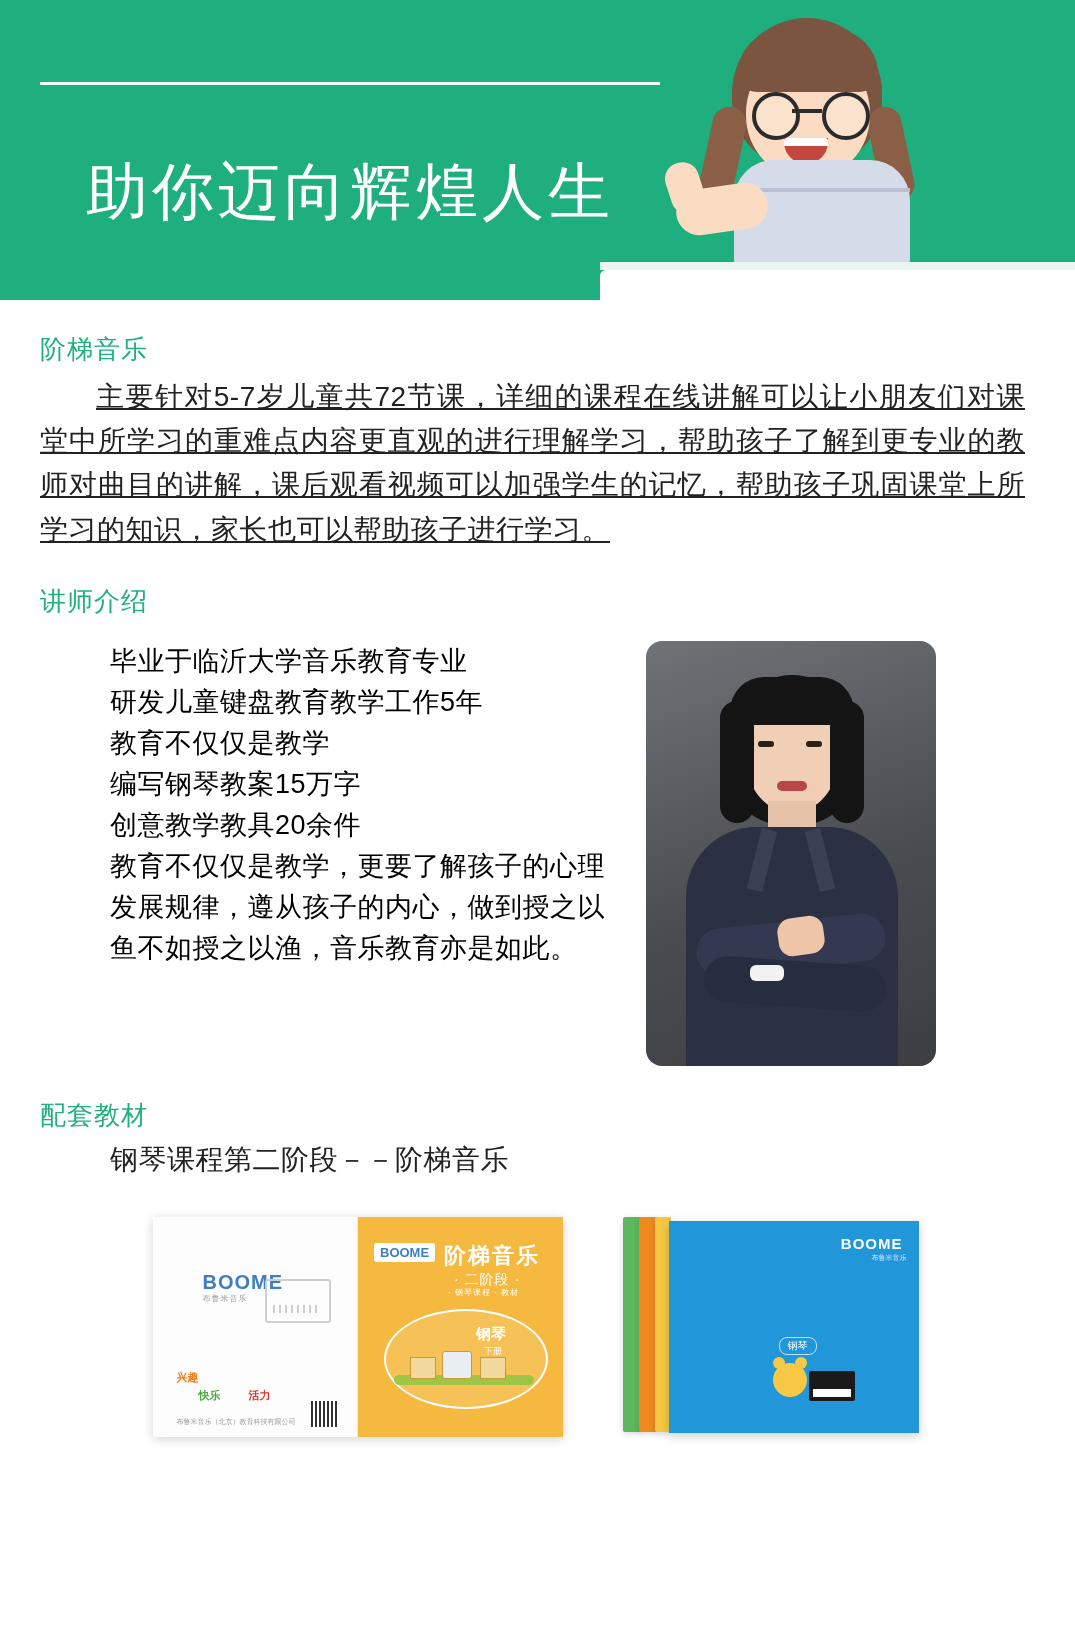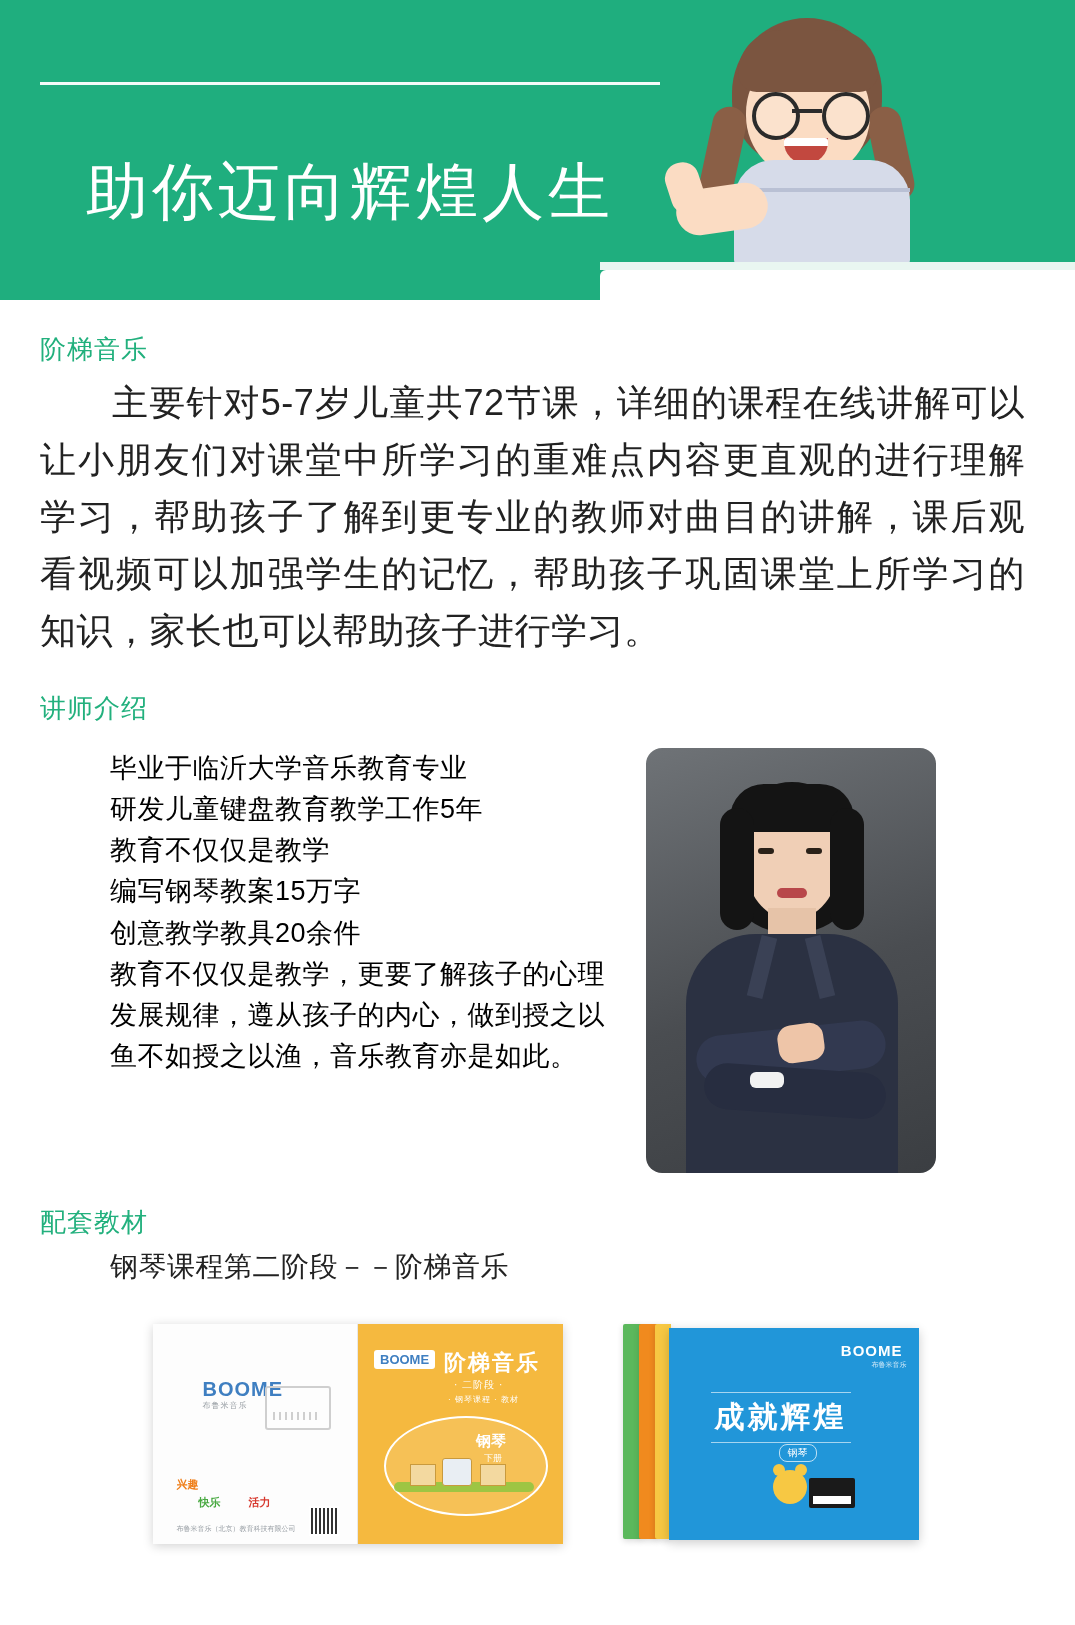--- a/index.html
+++ b/index.html
@@ -199,26 +199,27 @@
   }
   .section-title {
     color: #22b07d;
     font-size: 26px;
     margin-top: 32px;
     margin-bottom: 8px;
     letter-spacing: 1px;
   }
   .para {
     color: #222222;
-    font-size: 36px;
+    font-size: 28px;
     line-height: 1.58;
     text-align: justify;
     text-indent: 2em;
     margin: 6px 10px 0 0;
     letter-spacing: 0.5px;
+    text-decoration: underline;
   }
 
   
   .teacher-block {
     position: relative;
     display: flex;
     align-items: flex-start;
     margin-top: 22px;
   }
   .teacher-text {
@@ -473,21 +474,21 @@
     left: 86px; top: 24px;
     color: #ffffff;
     font-size: 22px;
     font-weight: bold;
     letter-spacing: 2px;
   }
   .ba-sub1 {
     position: absolute;
     left: 96px; top: 54px;
     color: #ffffff;
-    font-size: 10px;
+    font-size: 14px;
     letter-spacing: 1px;
   }
   .ba-sub2 {
     position: absolute;
     left: 90px; top: 70px;
     color: #ffffff;
     font-size: 8px;
     letter-spacing: 1px;
   }
   .ba-oval {
@@ -747,21 +748,20 @@
         </div>
       </div>
 
       <div class="book-b">
         <div class="bb-layer bb-green"></div>
         <div class="bb-layer bb-orange"></div>
         <div class="bb-layer bb-yellow"></div>
         <div class="bb-cover">
           <div class="bb-logo">BOOME</div>
           <div class="bb-logo-sub">布鲁米音乐</div>
-          <div class="bb-title">成就辉煌</div>
           <div class="bb-sub">钢琴</div>
           <div class="bb-bear"></div>
           <div class="bb-piano"></div>
         </div>
       </div>
 
     </div>
   </div>
 </div>
 

